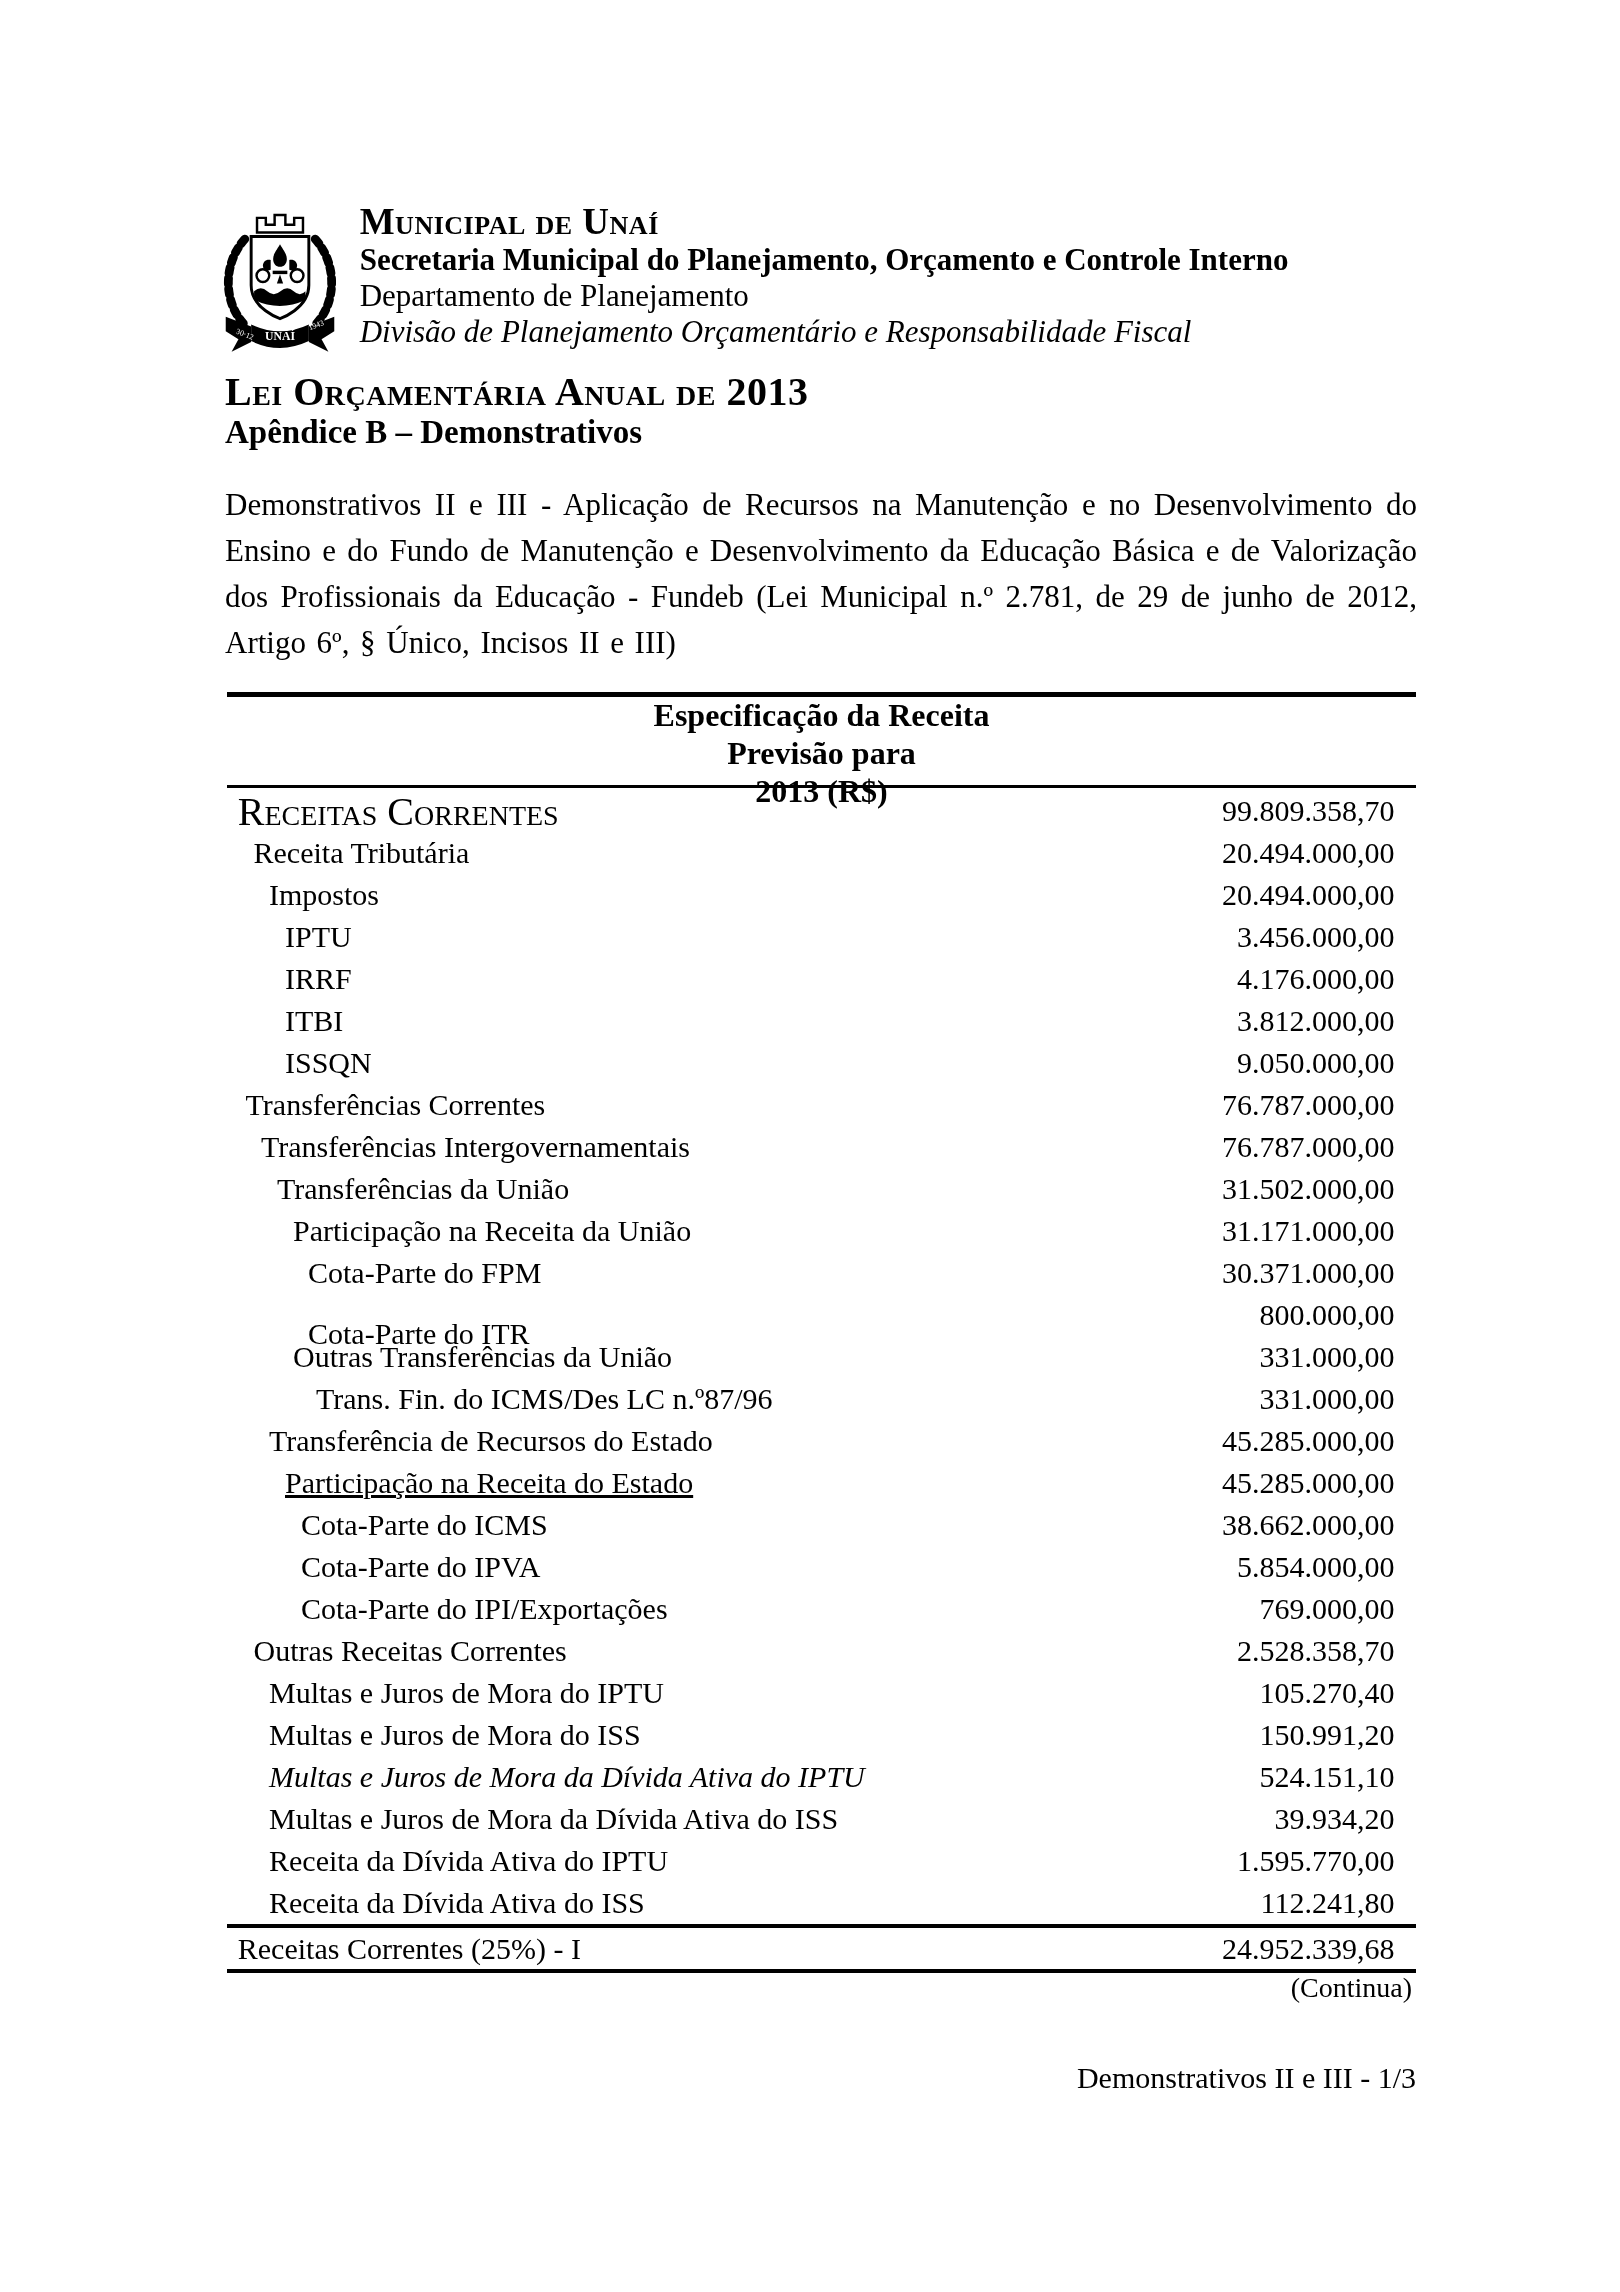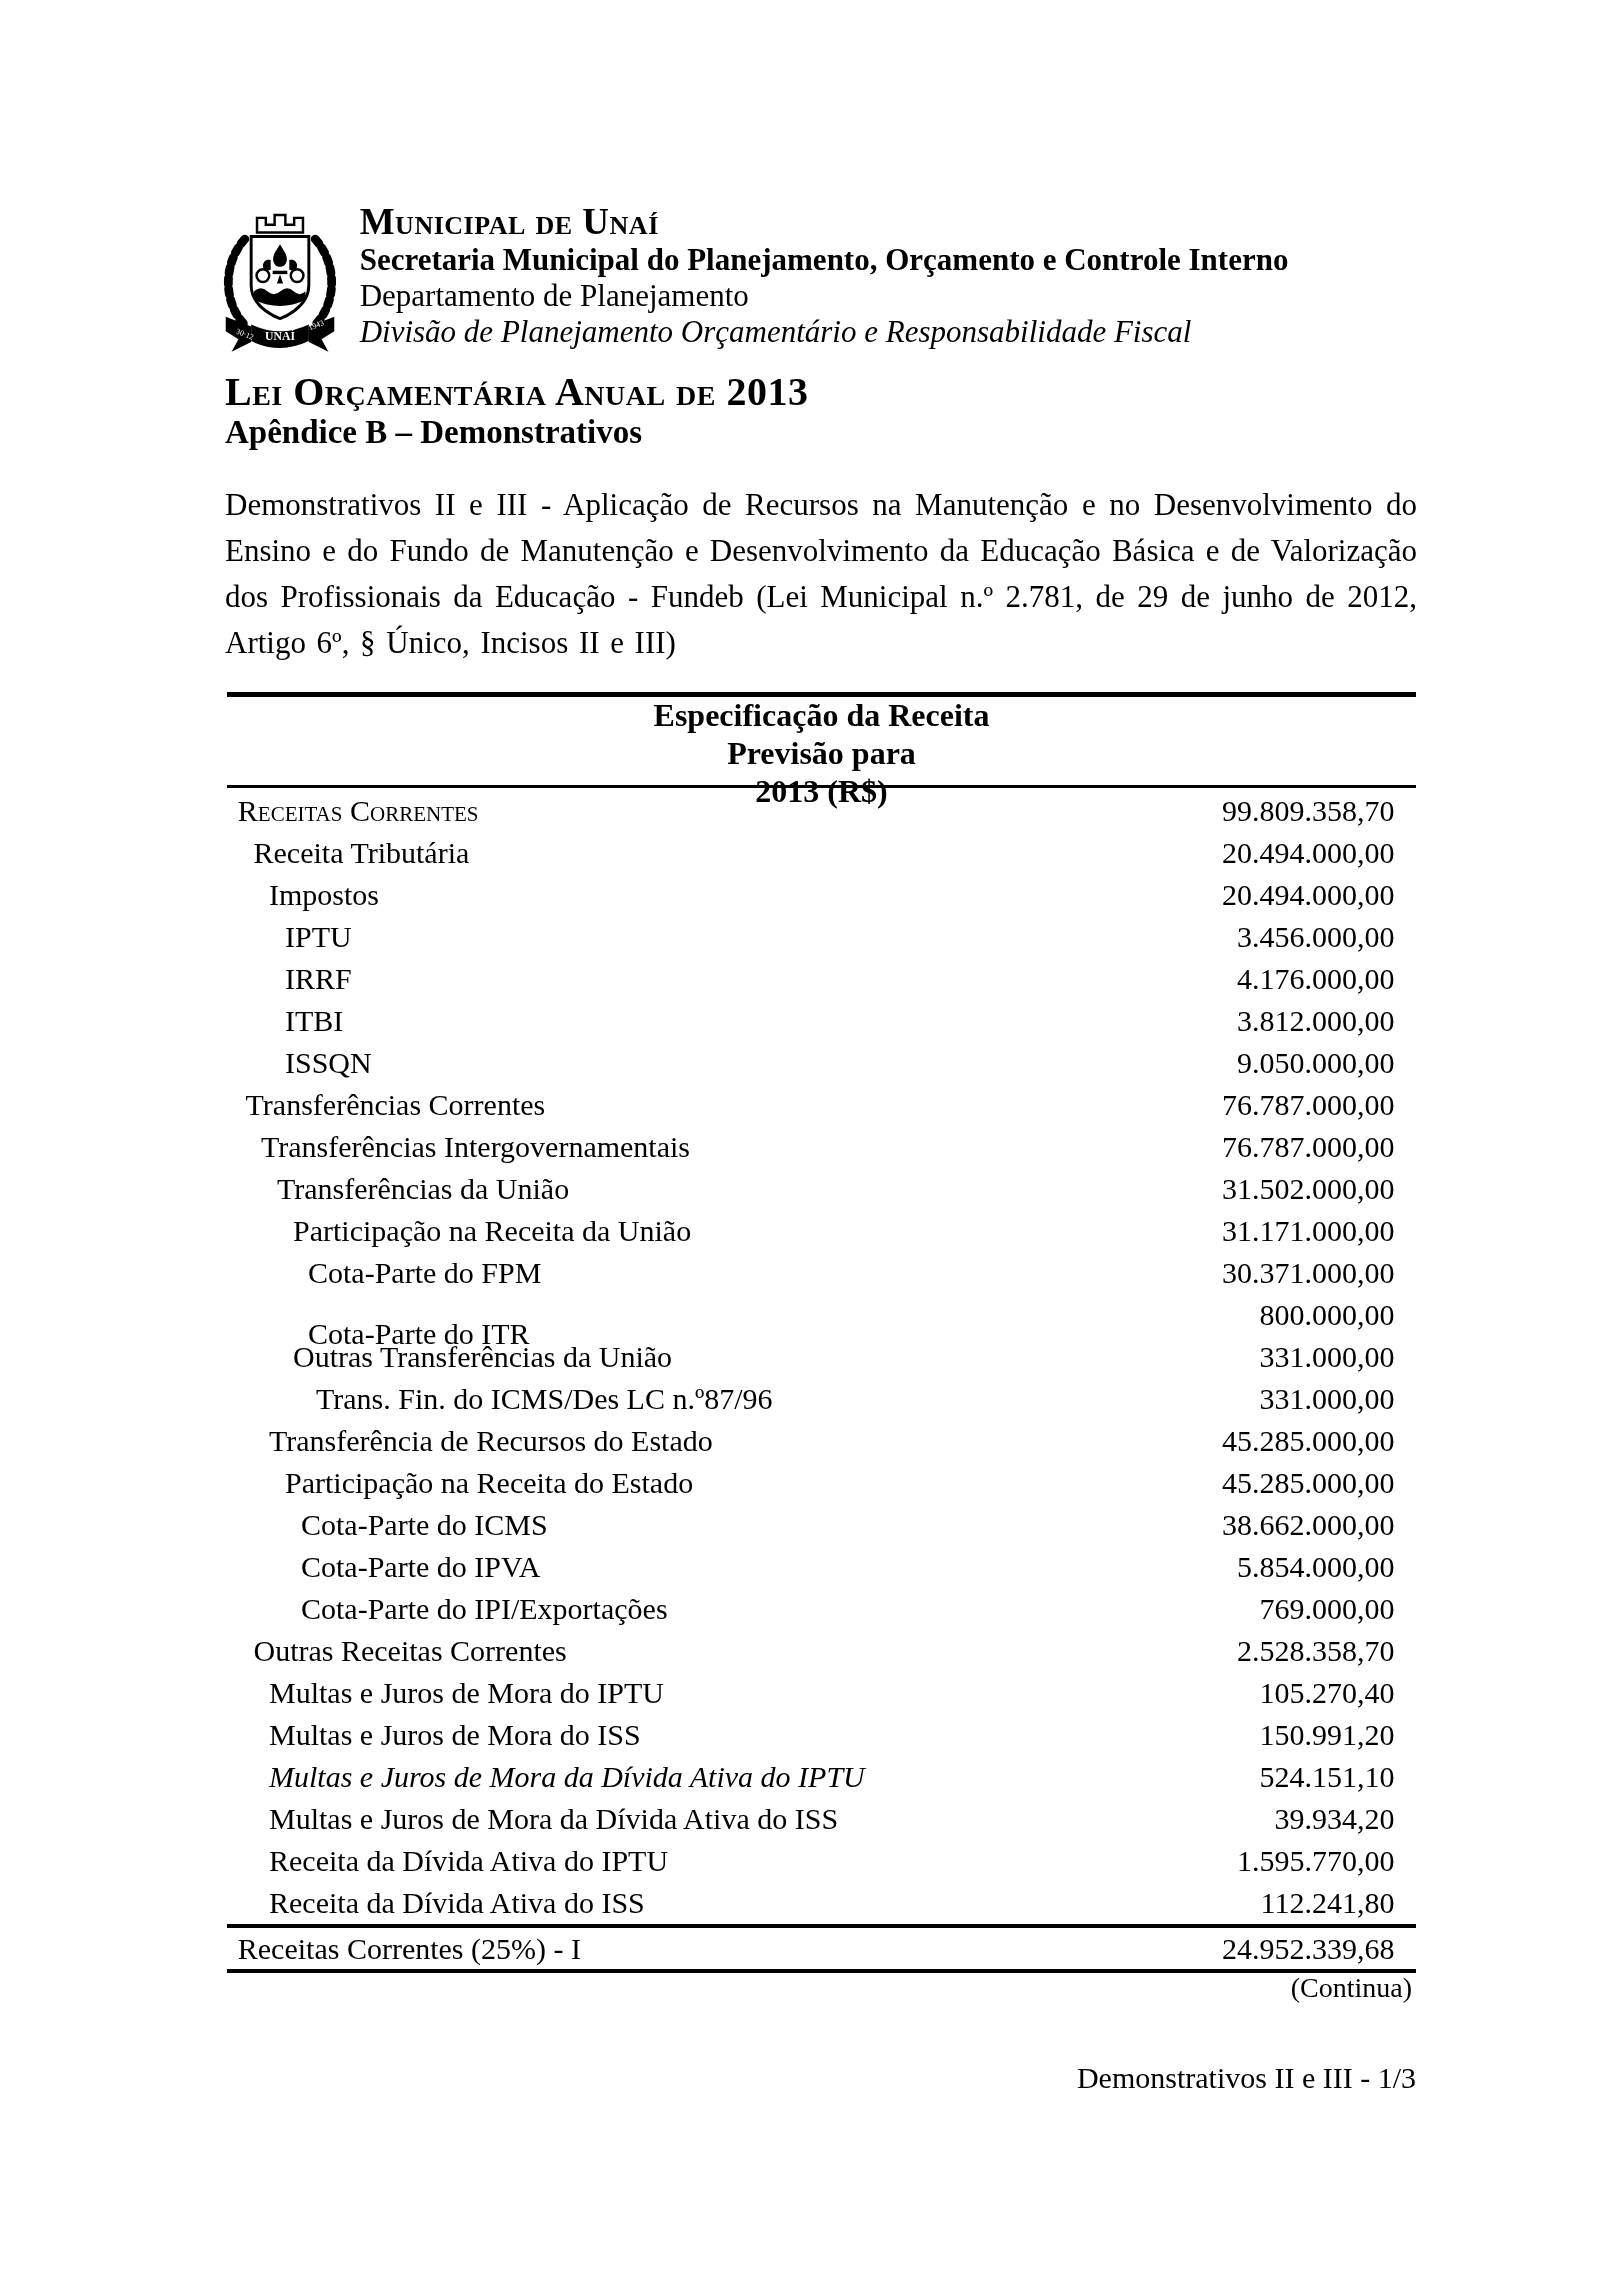--- a/index.html
+++ b/index.html
@@ -33,21 +33,21 @@
 
   
   .rev-table { position:absolute; left:227px; top:692px; width:1189px; border-top:5.9px solid #000; }
   .thead { display:flex; align-items:center; height:88px; border-bottom:3.9px solid #000; font-weight:bold; font-size:32px;flex-direction:column; }
   .th1 { width:912px; text-align:center; }
   .th2 { flex:1; text-align:center; line-height:38px; }
   .tbody { padding-top:2px; }
   .trow { display:flex; align-items:center; height:42px; font-size:30px; }
   .trow .lbl { flex:1; white-space:nowrap; }
   .trow .val { text-align:right; padding-right:21.6px; white-space:nowrap; }
-  .trow.sc .lbl { font-variant:small-caps; font-size:30px; }
+  .trow.sc .lbl { font-variant:small-caps; font-size:40px; }
   .total-row { display:flex; align-items:center; height:41px; border-top:4.9px solid #000; border-bottom:4.9px solid #000; font-size:30px; }
   .total-row .lbl { padding-left:10.8px; flex:1; white-space:nowrap; }
   .total-row .val { text-align:right; padding-right:21.6px; white-space:nowrap; }
 
   .continua { position:absolute; right:208px; top:1972px; font-size:28px; }
   .footer   { position:absolute; right:204px; top:2061px; font-size:30px; }
 </style>
 </head>
 <body>
 
@@ -167,21 +167,21 @@
         </div>
         <div class="trow">
           <span class="lbl" style="padding-left: 89px;">Trans. Fin. do ICMS/Des LC n.º87/96</span>
           <span class="val">331.000,00</span>
         </div>
         <div class="trow">
           <span class="lbl" style="padding-left: 42px;">Transferência de Recursos do Estado</span>
           <span class="val">45.285.000,00</span>
         </div>
         <div class="trow">
-          <span class="lbl" style="padding-left: 58px;">Participação na Receita do Estado</span>
+          <span class="lbl" style="padding-left: 58px; text-decoration: underline;">Participação na Receita do Estado</span>
           <span class="val">45.285.000,00</span>
         </div>
         <div class="trow">
           <span class="lbl" style="padding-left: 74px;">Cota-Parte do ICMS</span>
           <span class="val">38.662.000,00</span>
         </div>
         <div class="trow">
           <span class="lbl" style="padding-left: 74px;">Cota-Parte do IPVA</span>
           <span class="val">5.854.000,00</span>
         </div>

